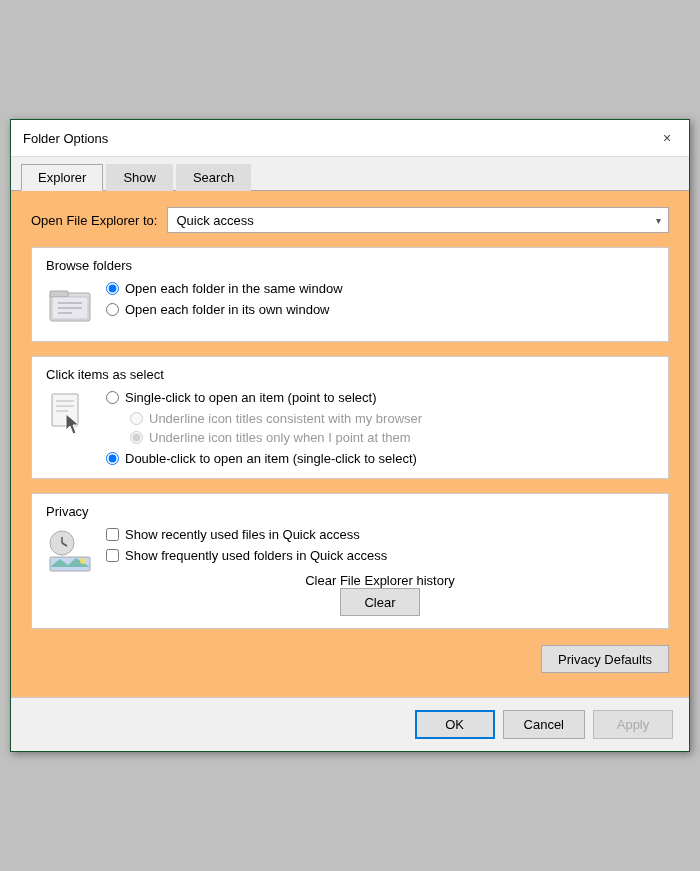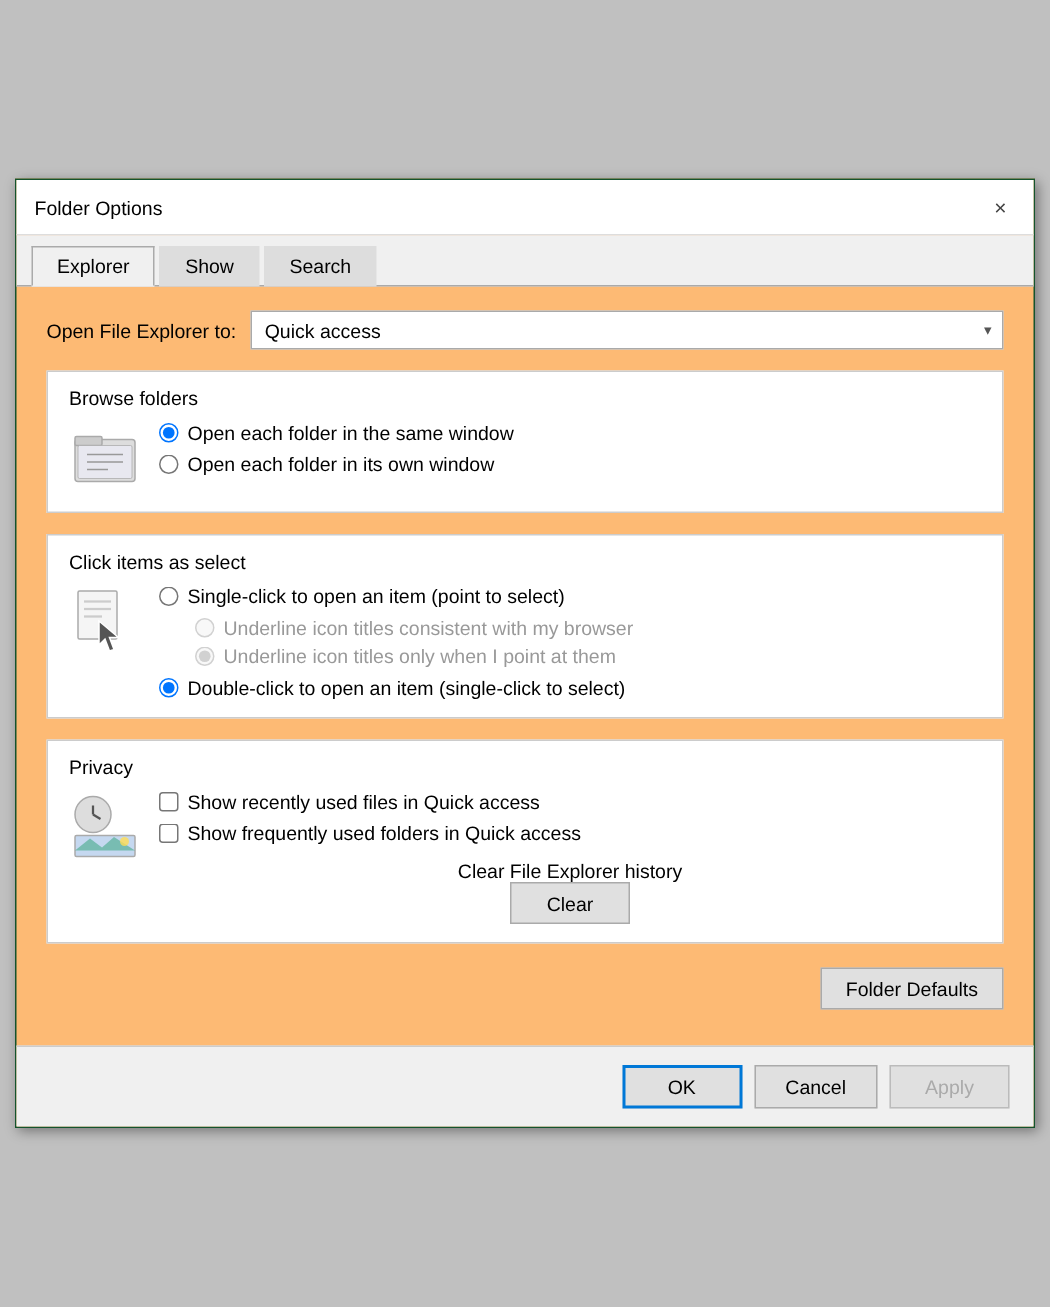--- a/index.html
+++ b/index.html
@@ -372,21 +372,21 @@
           </div>
           <div class="clear-row">
             <label>Clear File Explorer history</label>
             <button class="btn">Clear</button>
           </div>
         </div>
       </div>
     </div>
 
     <div class="restore-row">
-      <button class="btn">Folder Defaults</button>
+      <button class="btn">Privacy Defaults</button>
     </div>
   </div>
 
   <div class="dialog-footer">
     <button class="btn-ok">OK</button>
     <button class="btn-cancel">Cancel</button>
     <button class="btn-apply">Apply</button>
   </div>
 </div>
 

